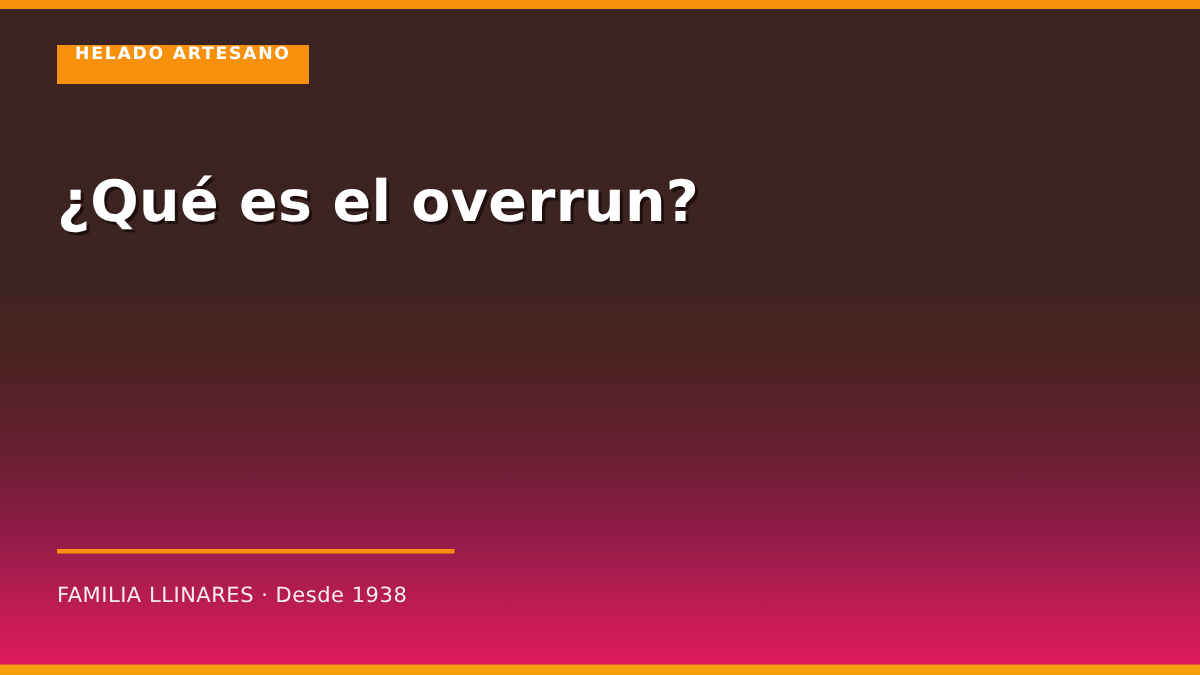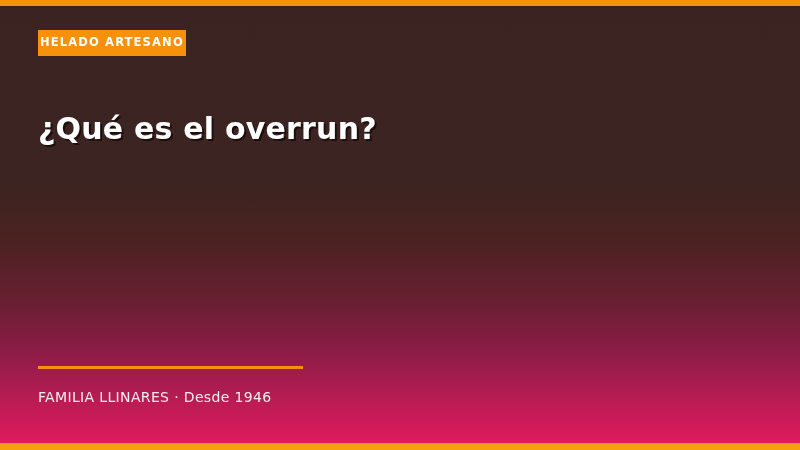--- a/index.html
+++ b/index.html
@@ -47,23 +47,22 @@
     height: 7px;
     background: #f5a00c;
   }
 
   
   .badge {
     position: absolute;
     left: 38px;
     top: 30px;
     height: 26px;
-    padding: 0 2px;
+    padding: 0 12px;
     display: flex;
-    align-items: center;
     background: #f7900a;
     box-sizing: border-box;
   }
 
   .badge-label {
     font-size: 11.5px;
     font-weight: bold;
     color: #ffffff;
     letter-spacing: 1.15px;
     line-height: 1;
@@ -73,21 +72,21 @@
   
   .headline {
     position: absolute;
     left: 38px;
     top: 108px;
     width: 700px;
   }
 
   .headline-line {
     display: block;
-    font-size: 30px;
+    font-size: 38px;
     font-weight: bold;
     color: #ffffff;
     line-height: 1.37;
     letter-spacing: 0.2px;
     text-shadow: 2px 2px 0 rgba(26, 12, 10, 0.85);
     white-space: nowrap;
   }
 
   
   .footer {
@@ -124,18 +123,18 @@
   <div class="badge">
     <span class="badge-label">HELADO ARTESANO</span>
   </div>
 
   <div class="headline">
     <span class="headline-line">¿Qué es el overrun?</span>
   </div>
 
   <div class="footer">
     <div class="footer-divider"></div>
-    <span class="footer-label">FAMILIA LLINARES · Desde 1946</span>
+    <span class="footer-label">FAMILIA LLINARES · Desde 1938</span>
   </div>
 
   <div class="accent-bar-bottom"></div>
 
 </div>
 
 </body></html>

